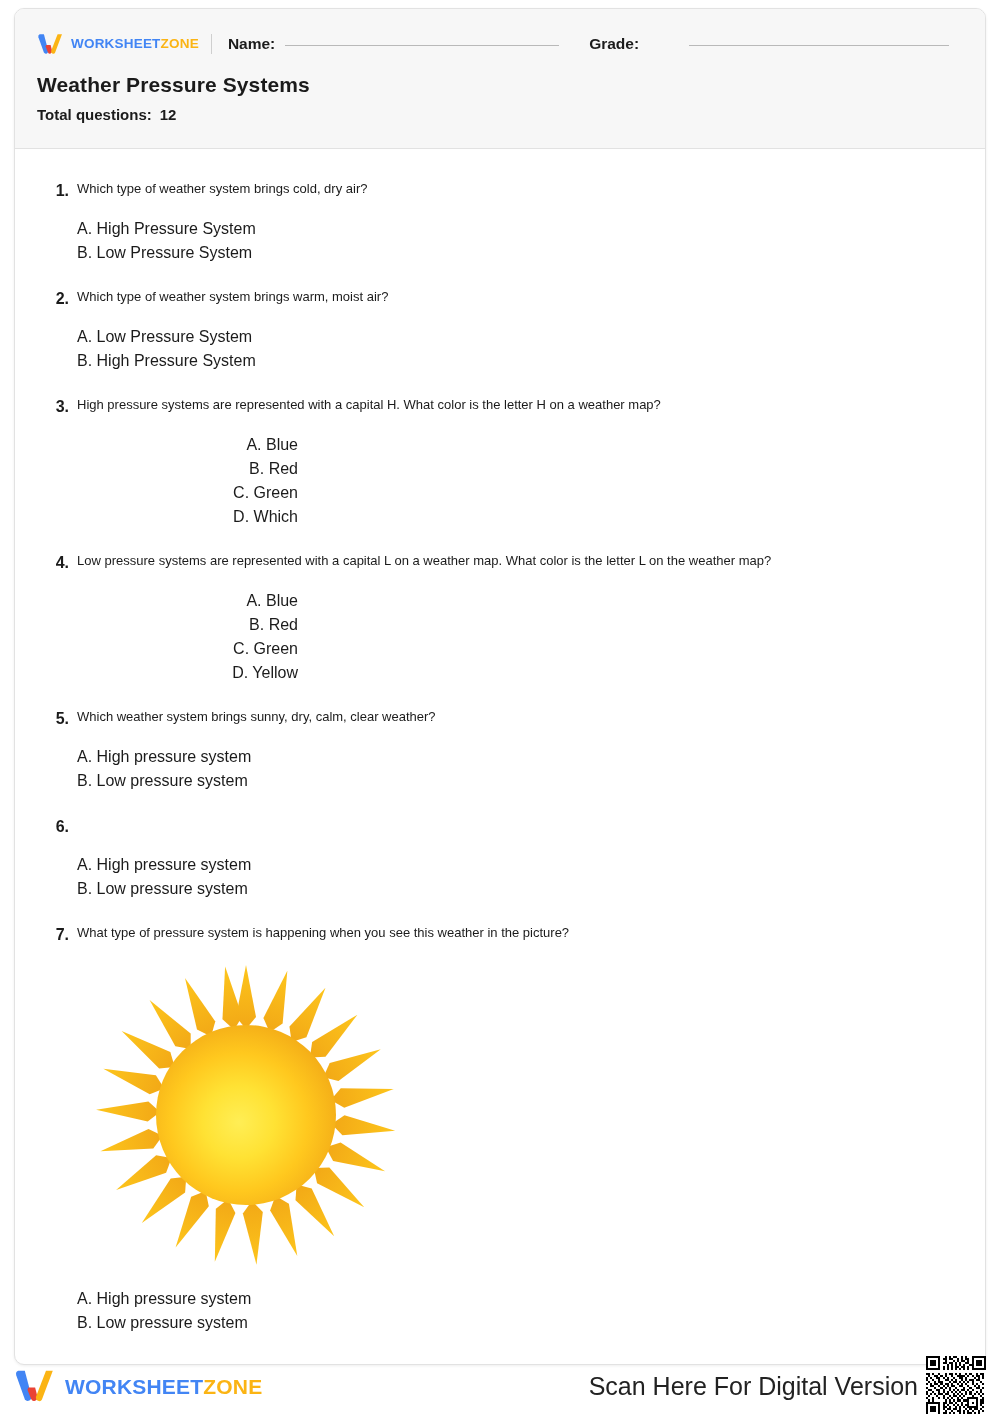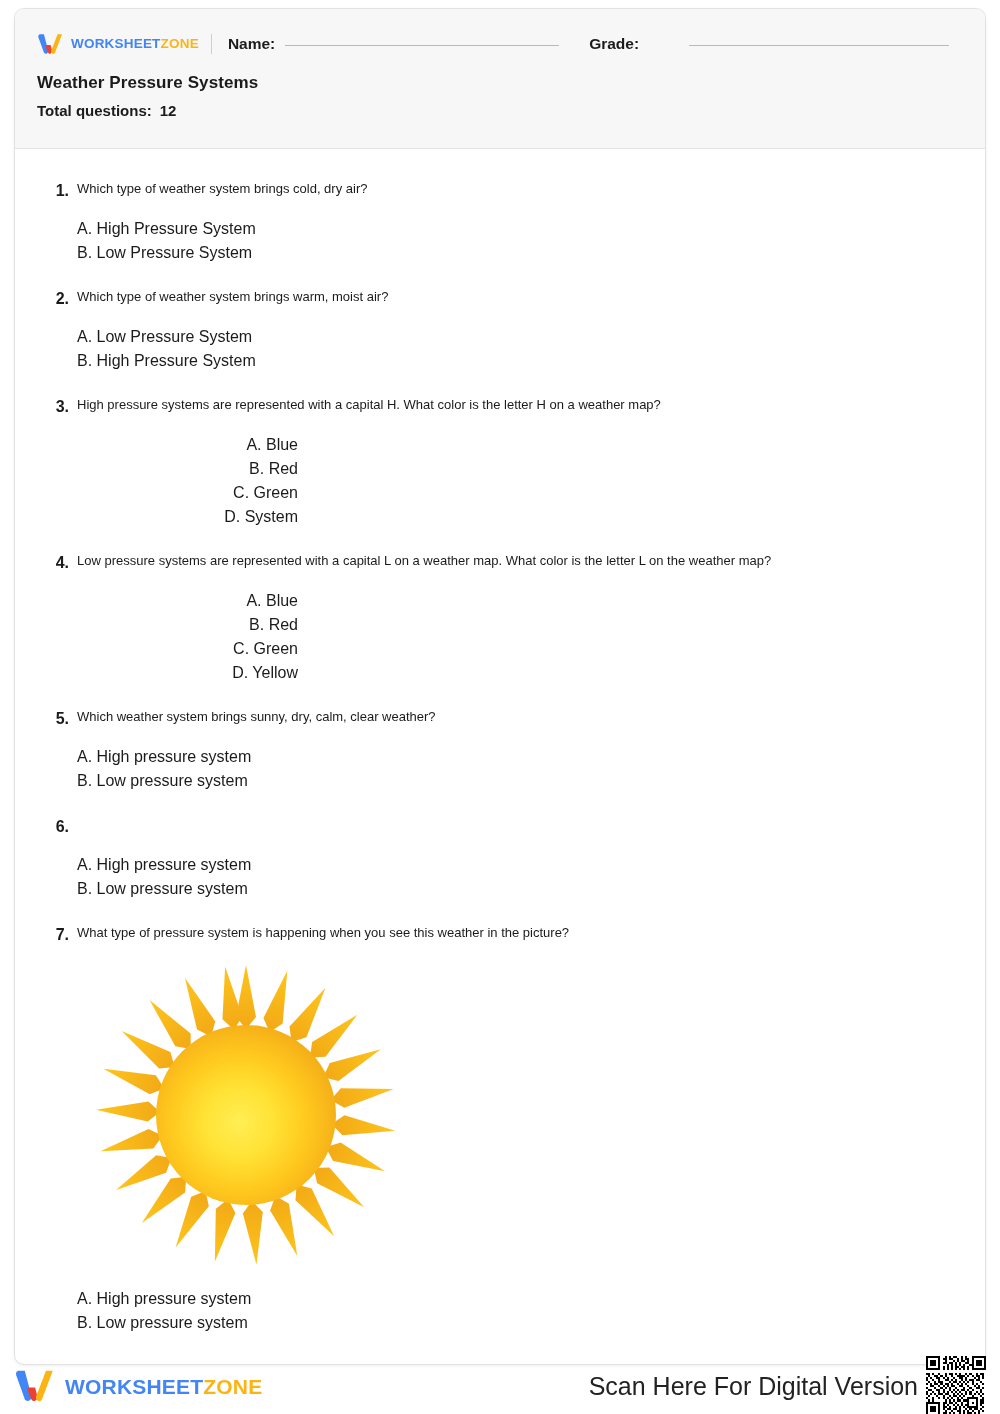--- a/index.html
+++ b/index.html
@@ -99,21 +99,21 @@
     position: relative;
     top: -3px;
   }
   .field-name .field-line { max-width: 420px; }
   .field-grade .field-line { max-width: 260px; }
 
   .hdr-meta {
     padding: 16px 22px 0 22px;
   }
   .sheet-title {
-    font-size: 17px;
+    font-size: 21px;
     font-weight: 700;
     color: #1b1b1b;
     letter-spacing: 0.1px;
     margin-bottom: 9px;
   }
   .sheet-count {
     font-size: 15px;
     font-weight: 700;
     color: #1b1b1b;
   }
@@ -278,21 +278,21 @@
 
       <div class="question">
         <div class="q-line">
           <span class="q-num">3.</span>
           <span class="q-text">High pressure systems are represented with a capital H. What color is the letter H on a weather map?</span>
         </div>
         <div class="choices cols-4">
           <span class="choice">A. Blue</span>
           <span class="choice">B. Red</span>
           <span class="choice">C. Green</span>
-          <span class="choice">D. System</span>
+          <span class="choice">D. Which</span>
         </div>
       </div>
 
       <div class="question">
         <div class="q-line">
           <span class="q-num">4.</span>
           <span class="q-text">Low pressure systems are represented with a capital L on a weather map. What color is the letter L on the weather map?</span>
         </div>
         <div class="choices cols-4">
           <span class="choice">A. Blue</span>

